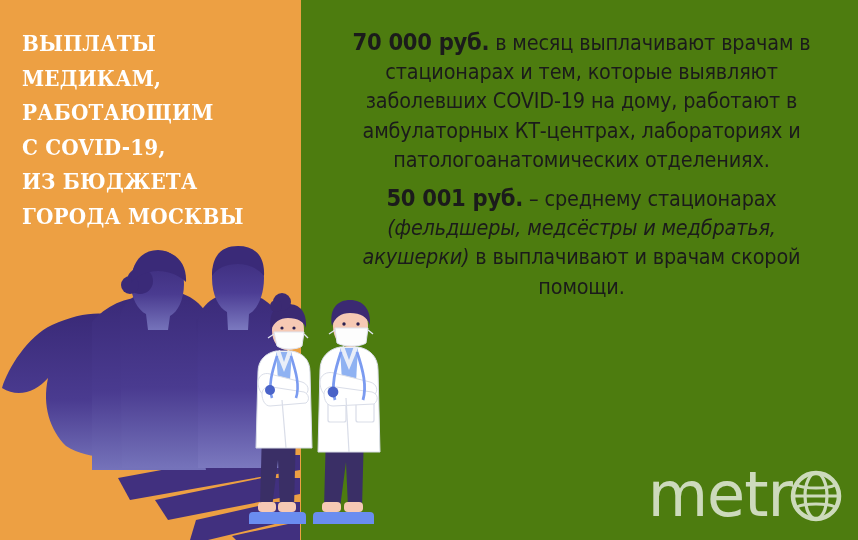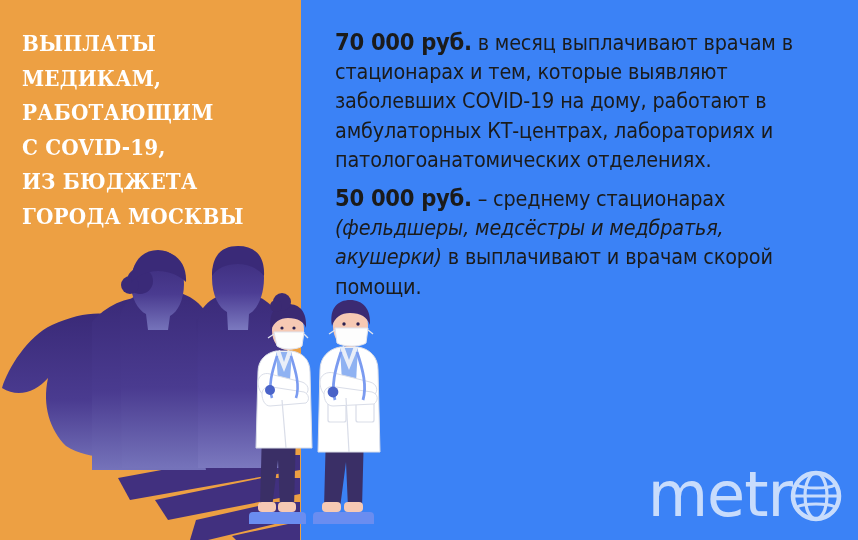--- a/index.html
+++ b/index.html
@@ -6,21 +6,21 @@
   html, body {
     margin: 0;
     padding: 0;
     background: #ffffff;
   }
   #page {
     position: relative;
     width: 858px;
     height: 540px;
     overflow: hidden;
-    background: #3b82f6;
+    background: #4d7c0f;
     font-family: "Liberation Sans", "DejaVu Sans", sans-serif;
   }
 
   
   #left-panel {
     position: absolute;
     left: 0;
     top: 0;
     width: 301px;
     height: 540px;
@@ -63,21 +63,21 @@
     width: 505px;
     color: #1b1b1b;
   }
   .para {
     font-size: 21.4px;
     line-height: 29.2px;
     margin: 0 12px 10px 0;
     font-family: "DejaVu Sans", "Liberation Sans", sans-serif;
     font-stretch: condensed;
     letter-spacing: -0.15px;
-    text-align: left;
+    text-align: center;
   }
   .para.indent {
     margin-left: 43px;
     width: 462px;
   }
   .amount {
     font-weight: bold;
     font-size: 23.5px;
     letter-spacing: -0.3px;
   }
@@ -271,21 +271,21 @@
     </g>
   </svg>
 
   <div id="content">
 
     <p class="para">
       <span class="amount">70 000 руб.</span><span> в месяц выплачивают врачам в стационарах и тем, которые выявляют заболевших COVID-19 на дому, работают в амбулаторных КТ-центрах, лабораториях и патологоанатомических отделениях.</span>
     </p>
 
     <p class="para">
-      <span class="amount">50 000 руб.</span><span> – среднему стационарах </span><span class="ital">(фельдшеры, медсёстры и медбратья, акушерки)</span><span> в выплачивают и врачам скорой помощи.</span>
+      <span class="amount">50 001 руб.</span><span> – среднему стационарах </span><span class="ital">(фельдшеры, медсёстры и медбратья, акушерки)</span><span> в выплачивают и врачам скорой помощи.</span>
     </p>
 
 
   </div>
 
   <div id="watermark">
     <span class="wm-text">metr</span>
     <svg class="wm-globe" width="52" height="52" viewBox="0 0 52 52">
       <circle cx="26" cy="26" r="23" fill="none" stroke="#ffffff" stroke-width="4.5"></circle>
       <ellipse cx="26" cy="26" rx="11" ry="23" fill="none" stroke="#ffffff" stroke-width="3.2"></ellipse>

